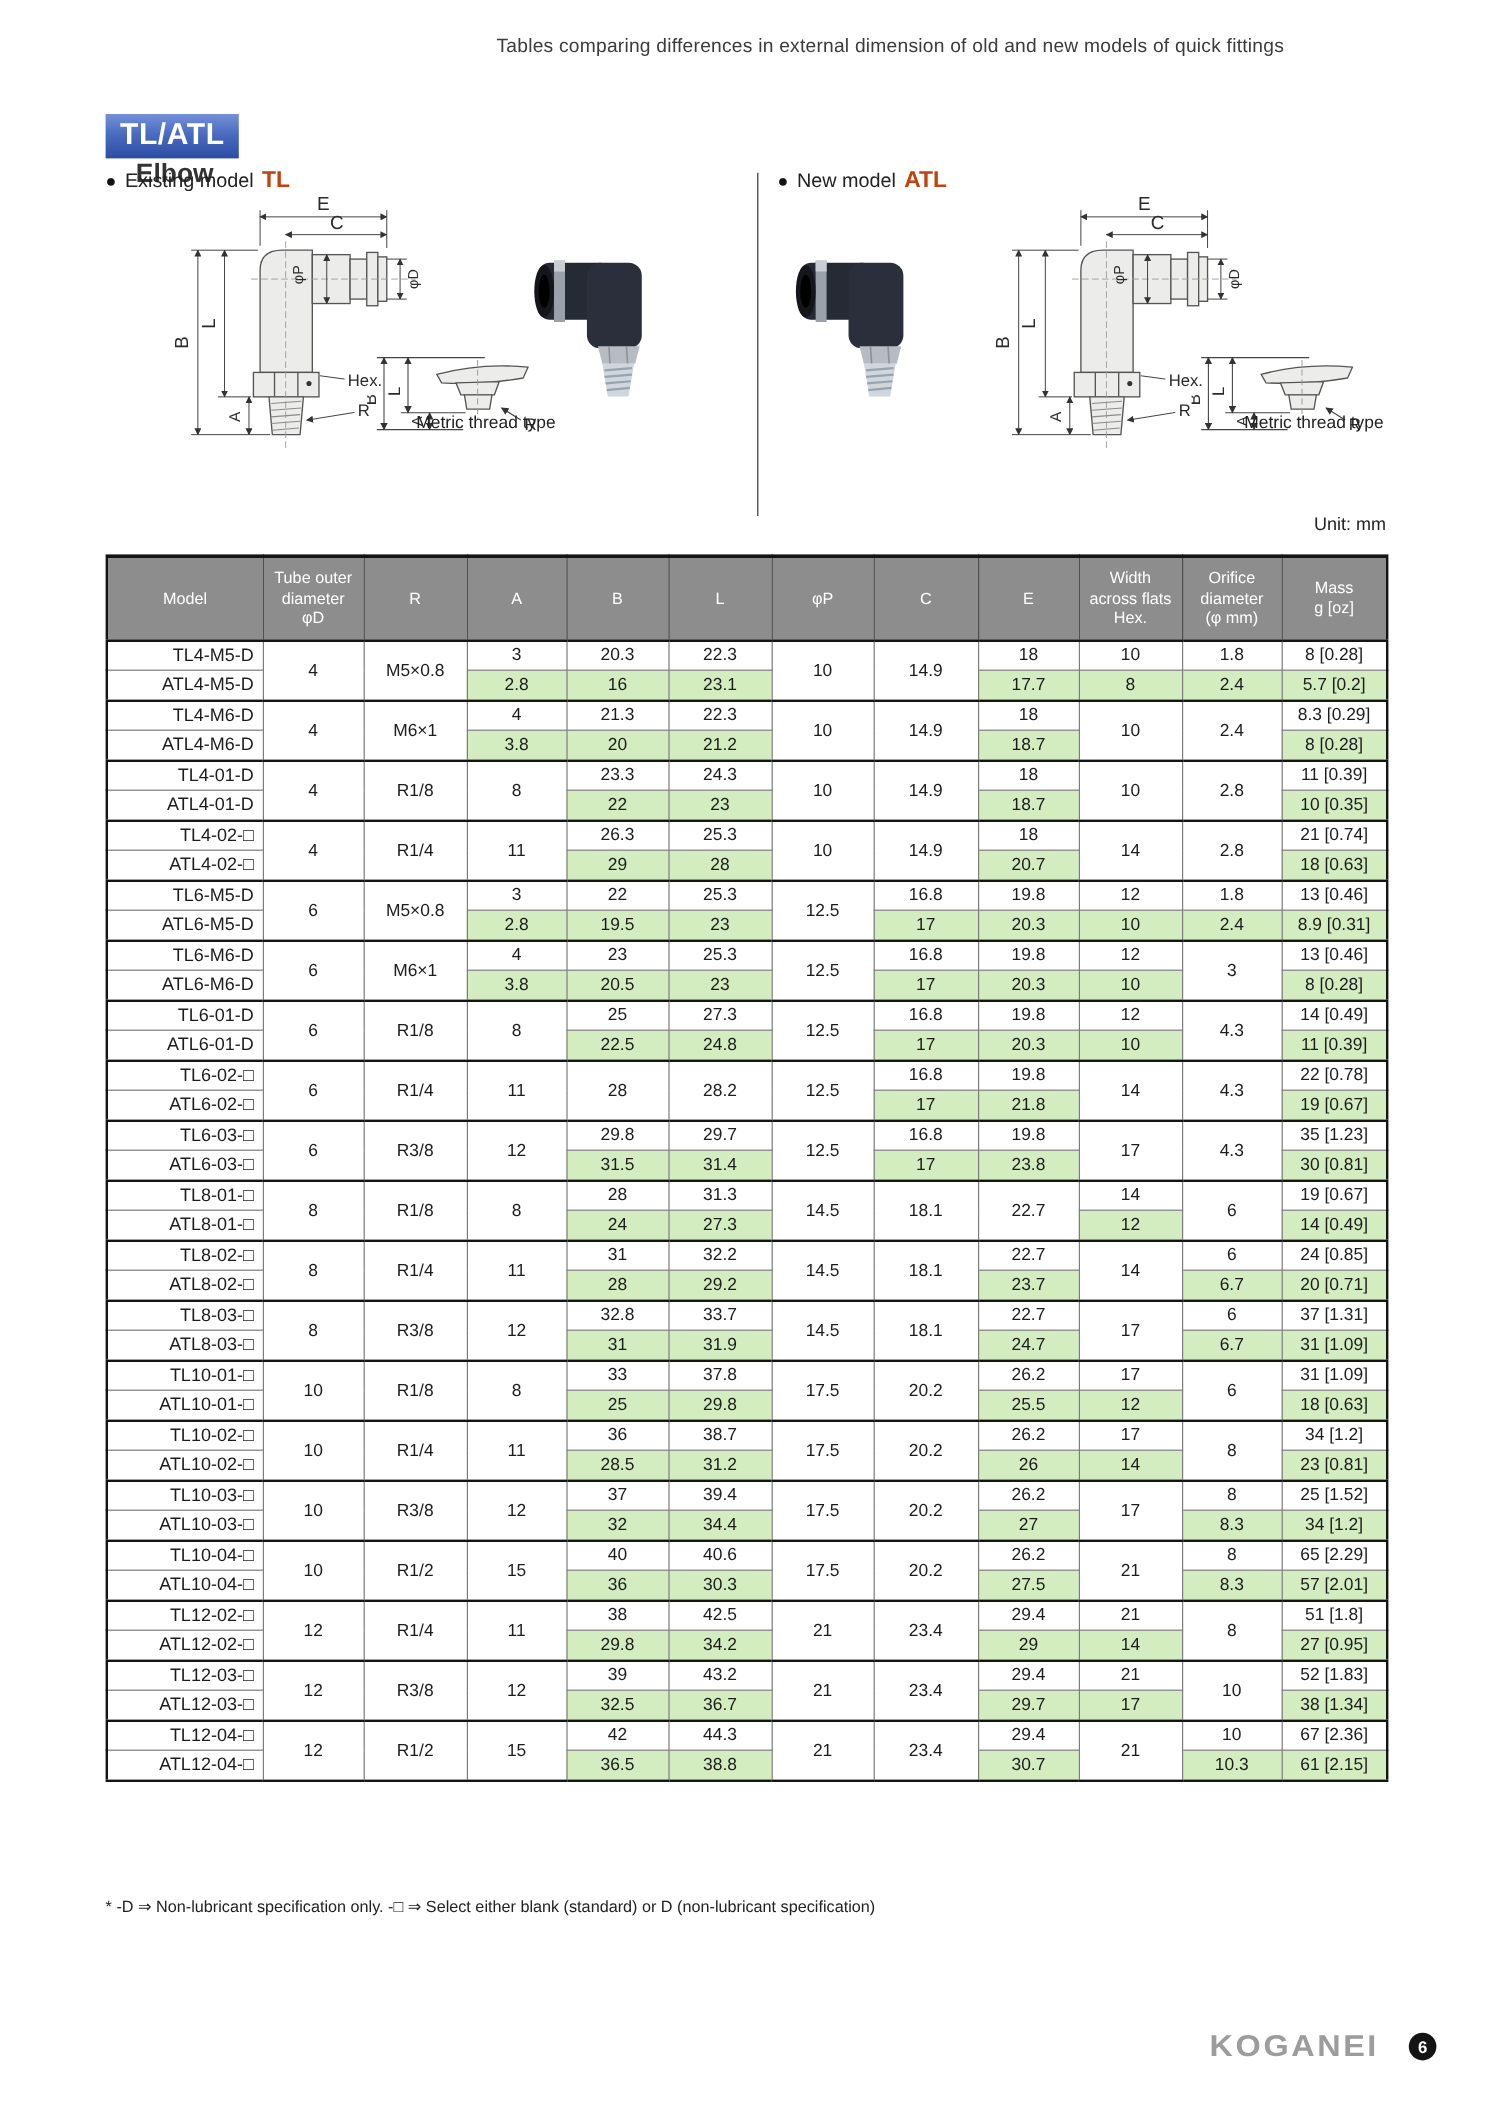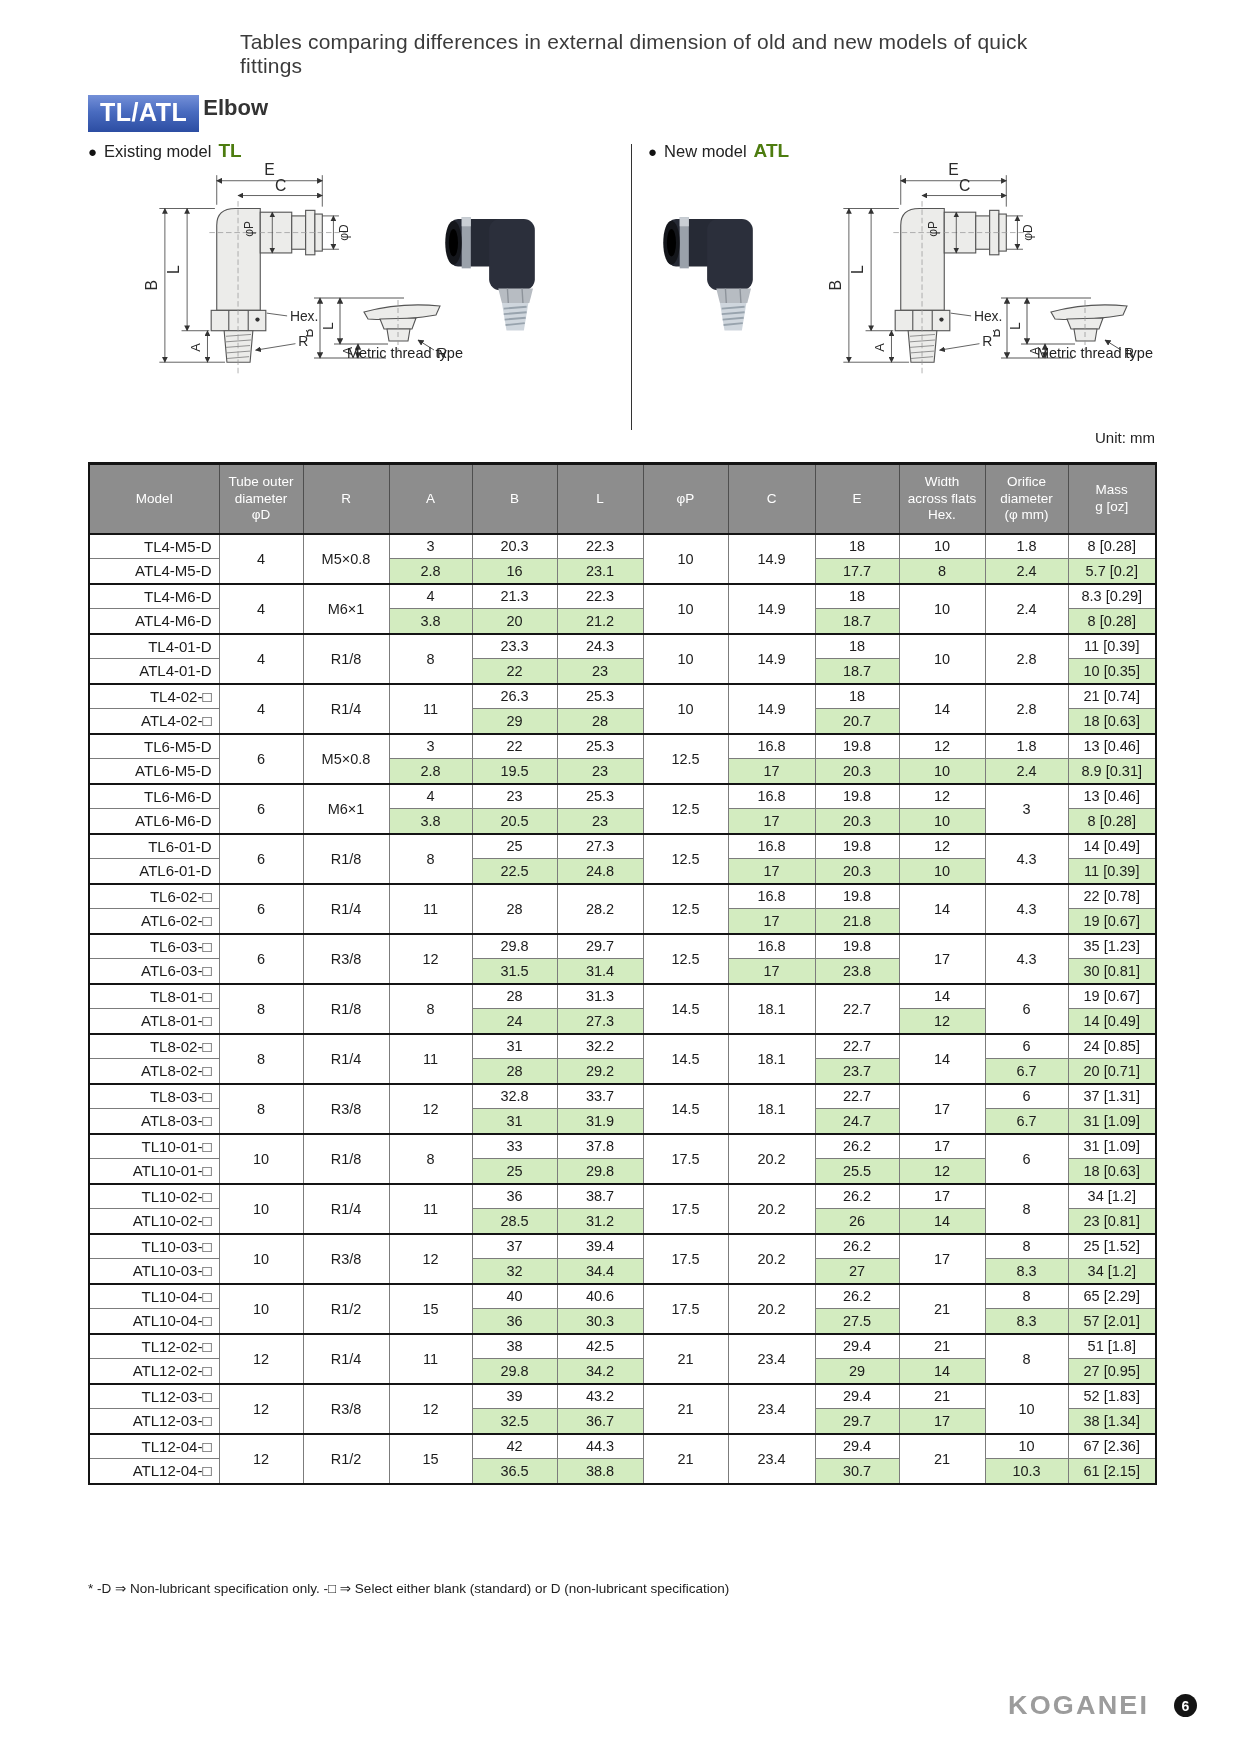--- a/index.html
+++ b/index.html
@@ -1,31 +1,31 @@
 <!DOCTYPE html>
 <html><head>
 <meta charset="utf-8">
 <style>
   * { margin:0; padding:0; box-sizing:border-box; }
   body { background:#fff; font-family:"Liberation Sans", sans-serif; }
   .page { position:relative; width:1240px; height:1754px; background:#ffffff; overflow:hidden; }
 
-  .doc-title { position:absolute; top:30px; left:240px; width:830px; text-align:left;
-    font-size:21px; color:#3b3b3b; letter-spacing:.2px; }
-
-  .badge-row { position:absolute; top:95px; left:88px; display:flex; align-items:flex-start; }
+  .doc-title { position:absolute; top:30px; left:240px; width:830px; text-align:right;
+    font-size:16px; color:#3b3b3b; letter-spacing:.2px; }
+
+  .badge-row { position:absolute; top:95px; left:88px; display:flex; align-items:center;flex-direction:column; }
   .badge { background:linear-gradient(180deg,#7490d8 0%, #4a6cc0 45%, #2c4da2 100%);
     color:#fff; font-weight:bold; font-size:25px; padding:3px 12px 5px 12px; letter-spacing:.5px; }
   .badge-suffix { font-size:22px; font-weight:bold; color:#333; margin-left:4px; }
 
   .diagram-section { position:absolute; top:140px; left:88px; width:1067px; height:300px; }
   .panel-heading { position:absolute; display:flex; align-items:baseline; gap:7px; }
   .panel-heading .bullet { font-size:15px; color:#111; }
   .panel-heading .lbl { font-size:16.5px; color:#222; }
-  .panel-heading .mdl { font-size:19px; font-weight:bold; color:#4d7c0f; }
+  .panel-heading .mdl { font-size:19px; font-weight:bold; color:#c2410c; }
   .divider { position:absolute; left:543px; top:4px; width:1px; height:286px; background:#333; }
   .metric-caption { position:absolute; font-size:14.5px; color:#222; text-align:right; width:170px; }
 
   .tech-drawing, .small-drawing, .photo-svg { position:absolute; }
 
   .unit-label { position:absolute; top:429px; right:85px; font-size:15px; color:#222; }
 
   .table-wrap { position:absolute; top:462px; left:88px; }
   table.spec { border-collapse:collapse; table-layout:fixed; width:1067px;
     border:2px solid #141414; border-top:3px solid #141414; }

